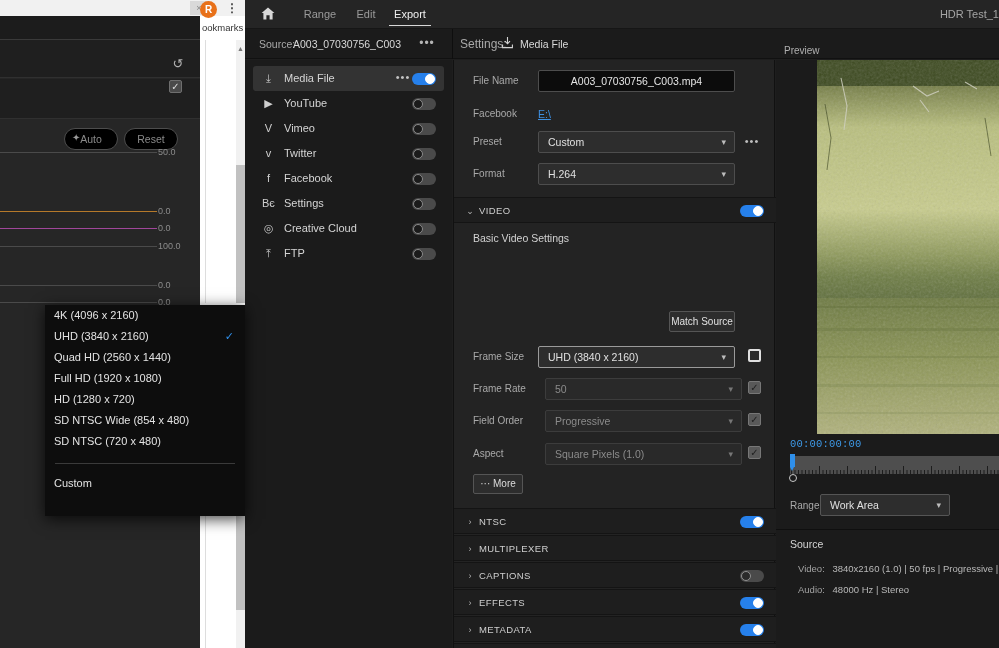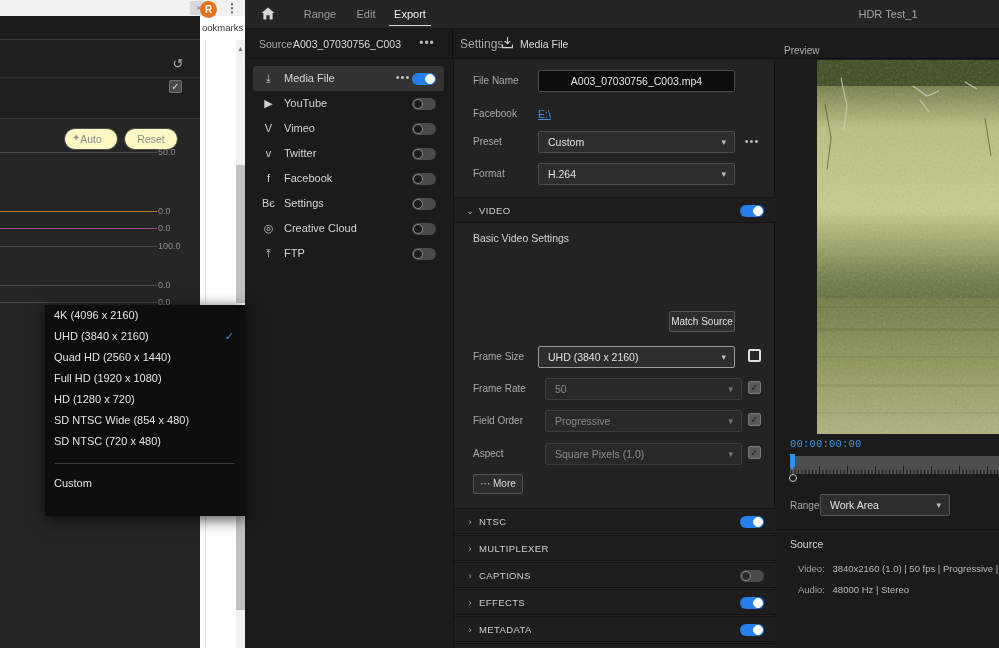--- a/index.html
+++ b/index.html
@@ -86,21 +86,21 @@
     position: absolute; left: 170px; top: 56px; width: 16px; height: 16px;
     color: #b0b0b0; font-size: 13px; line-height: 16px; text-align: center;
   }
   .bg-checkbox {
     position: absolute; left: 169px; top: 80px; width: 13px; height: 13px;
     border: 1px solid #6f6f6f; background: #4a4a4a; border-radius: 2px;
     color: #dcdcdc; font-size: 10px; text-align: center; line-height: 12px;
   }
   .bg-pill-btn {
     position: absolute; height: 22px; border-radius: 11px;
-    border: 1px solid #4d4d4d; background: #fef9c3;
+    border: 1px solid #4d4d4d; background: #000000;
     color: #8a8a8a; font-size: 10.5px; line-height: 20px; text-align: center;
   }
   .bg-auto-btn { left: 64px; top: 128px; width: 54px; }
   .bg-reset-btn { left: 124px; top: 128px; width: 54px; }
   .bg-auto-wand {
     position: absolute; left: 72px; top: 132px; color: #9a9a9a; font-size: 10px;
   }
   .bg-slider-row { position: absolute; left: 0; width: 200px; height: 2px; }
   .bg-slider-track {
     position: absolute; left: 0; height: 1px; width: 157px;
@@ -151,21 +151,21 @@
   .nav-item.active { color: #efefef; }
   .nav-item.active::after {
     content: ''; position: absolute; left: 2px; right: 2px; bottom: 3px;
     height: 1px; background: #d8d8d8;
   }
   .nav-import { left: 50px; width: 50px; }
   .nav-edit   { left: 103px; width: 36px; }
   .nav-export { left: 142px; width: 46px; }
   .win-title {
     position: absolute; right: 0; top: 0; width: 222px; height: 29px;
-    color: #a5a5a5; font-size: 11px; line-height: 29px; text-align: center;
+    color: #a5a5a5; font-size: 11px; line-height: 29px; text-align: right;
   }
 
   
   .srcbar {
     position: absolute; left: 0; top: 29px; width: 754px; height: 30px;
     background: #1b1b1b; border-bottom: 1px solid #111;
   }
   .src-label {
     position: absolute; left: 14px; top: 0; color: #a9a9a9;
     font-size: 10.5px; line-height: 30px;

